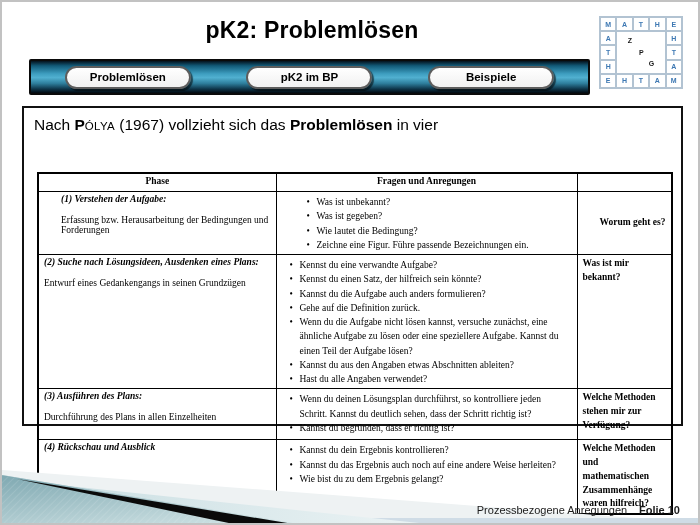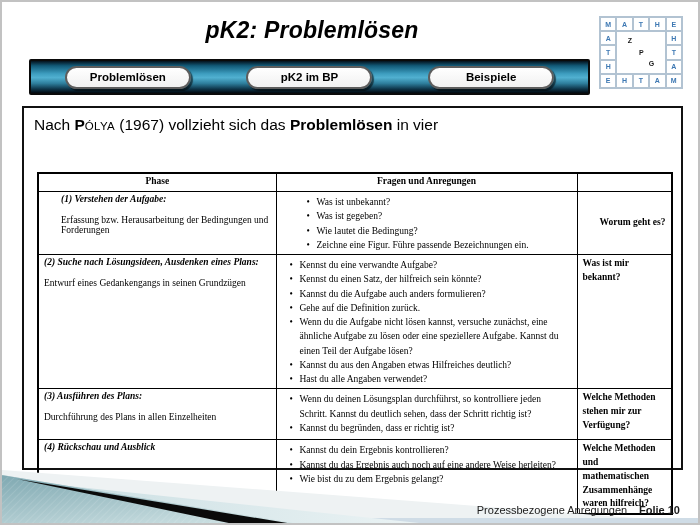--- a/index.html
+++ b/index.html
@@ -4,21 +4,21 @@
 <style>
   html,body{margin:0;padding:0;background:#888;}
   .screen{
     position:relative;width:700px;height:525px;box-sizing:border-box;
     background:#fff;border:2px solid #c2c2c2;overflow:hidden;
     font-family:"Liberation Sans",sans-serif;color:#000;
   }
   
   .slide-title{
     position:absolute;top:15px;left:0;width:620px;text-align:center;
-    font-size:23px;font-weight:bold;letter-spacing:.2px;font-style:italic;
+    font-size:23px;font-weight:bold;letter-spacing:.2px;
   }
   
   .logo-grid{
     position:absolute;top:14px;left:597px;width:82px;height:71px;
     display:grid;grid-template-columns:repeat(5,1fr);grid-template-rows:repeat(5,1fr);
     background:#fff;border:1px solid #b2c3d2;
   }
   .gc{border:1px solid #b2c3d2;display:flex;align-items:center;justify-content:center;
       font-size:7px;font-weight:bold;color:#3d78b3;}
   .gcenter{position:relative;border:1px solid #b2c3d2;}
@@ -34,21 +34,21 @@
   .nav-btn{
     width:126px;height:23px;border-radius:13px;border:2px solid #5d5d5d;
     background:linear-gradient(180deg,#ffffff,#f1f1f1);
     font-family:"Liberation Sans",sans-serif;font-size:11.5px;font-weight:bold;color:#000;
     box-shadow:2px 2px 1px rgba(0,0,0,.55);cursor:pointer;
     display:flex;align-items:center;justify-content:center;padding:0;
   }
   .nav-btn.active{background:linear-gradient(180deg,#cde9fa,#b4d9f0);}
   
   .content-box{
-    position:absolute;left:20px;top:104px;width:661px;height:364px;box-sizing:border-box;
+    position:absolute;left:20px;top:104px;width:661px;height:320px;box-sizing:border-box;
     border:2px solid #111;background:#fff;
   }
   .intro{padding:7px 10px 0 10px;font-size:15.5px;line-height:1.35;}
   .polya-cap{font-weight:bold;}
   .polya-sc{font-size:11.5px;letter-spacing:.3px;}
   .b{font-weight:bold;}
   
   table.phases{
     position:absolute;left:13px;top:64px;width:634px;
     border-collapse:collapse;border:2px solid #000;
@@ -150,21 +150,21 @@
             <div class="ptitle">(2) Suche nach Lösungsideen, Ausdenken eines Plans:</div>
             <div class="pdesc">Entwurf eines Gedankengangs in seinen Grundzügen</div>
           </td>
           <td class="qcell">
             <ul>
               <li>Kennst du eine verwandte Aufgabe?</li>
               <li>Kennst du einen Satz, der hilfreich sein könnte?</li>
               <li>Kannst du die Aufgabe auch anders formulieren?</li>
               <li>Gehe auf die Definition zurück.</li>
               <li>Wenn du die Aufgabe nicht lösen kannst, versuche zunächst, eine ähnliche Aufgabe zu lösen oder eine speziellere Aufgabe. Kannst du einen Teil der Aufgabe lösen?</li>
-              <li>Kannst du aus den Angaben etwas Hilfreiches deutlich?</li>
+              <li>Kannst du aus den Angaben etwas Abschnitten ableiten?</li>
               <li>Hast du alle Angaben verwendet?</li>
             </ul>
           </td>
           <td class="note">Was ist mir bekannt?</td>
         </tr>
         <tr>
           <td>
             <div class="ptitle">(3) Ausführen des Plans:</div>
             <div class="pdesc">Durchführung des Plans in allen Einzelheiten</div>
           </td>

